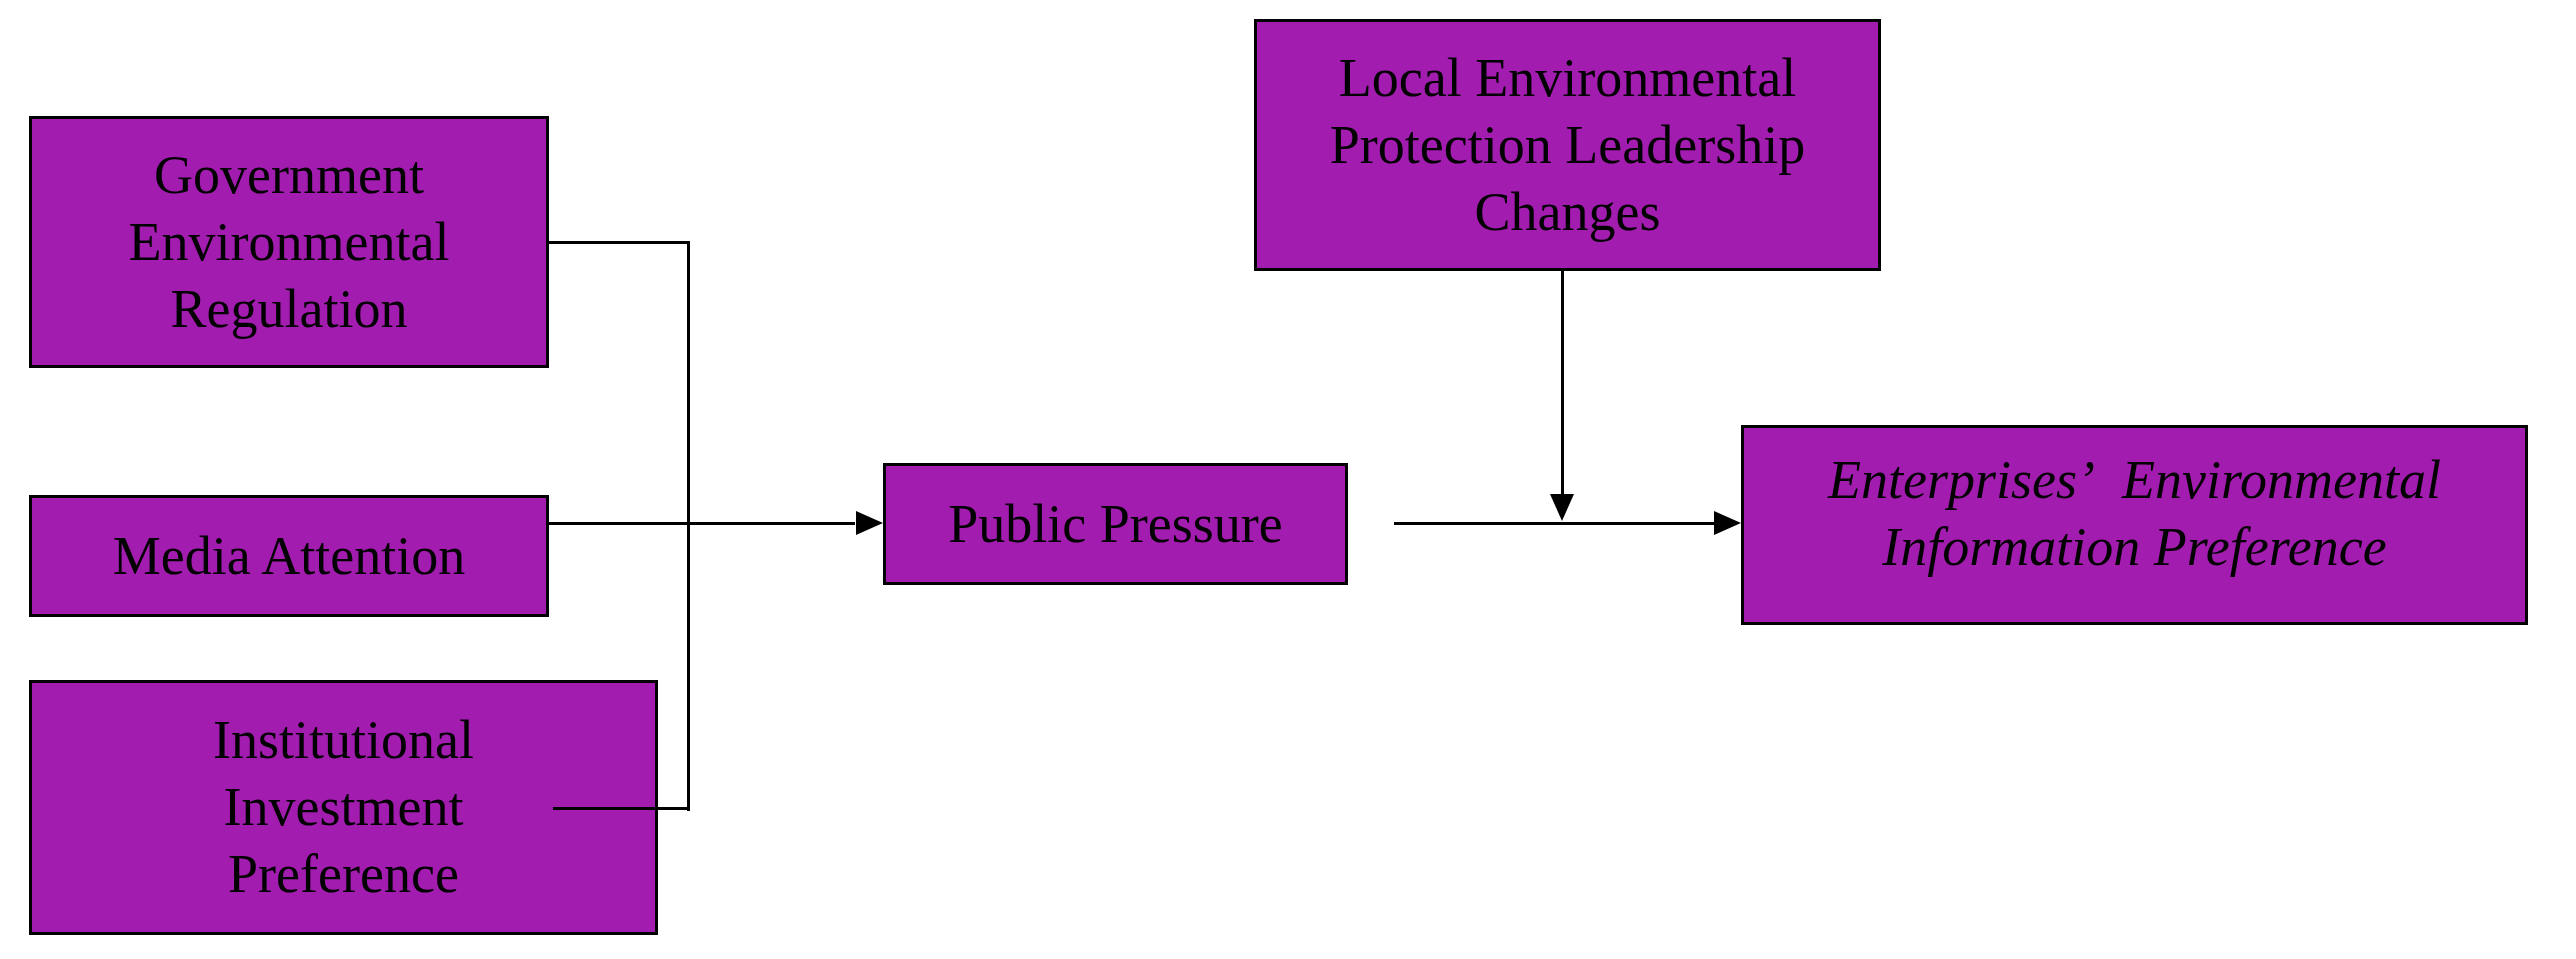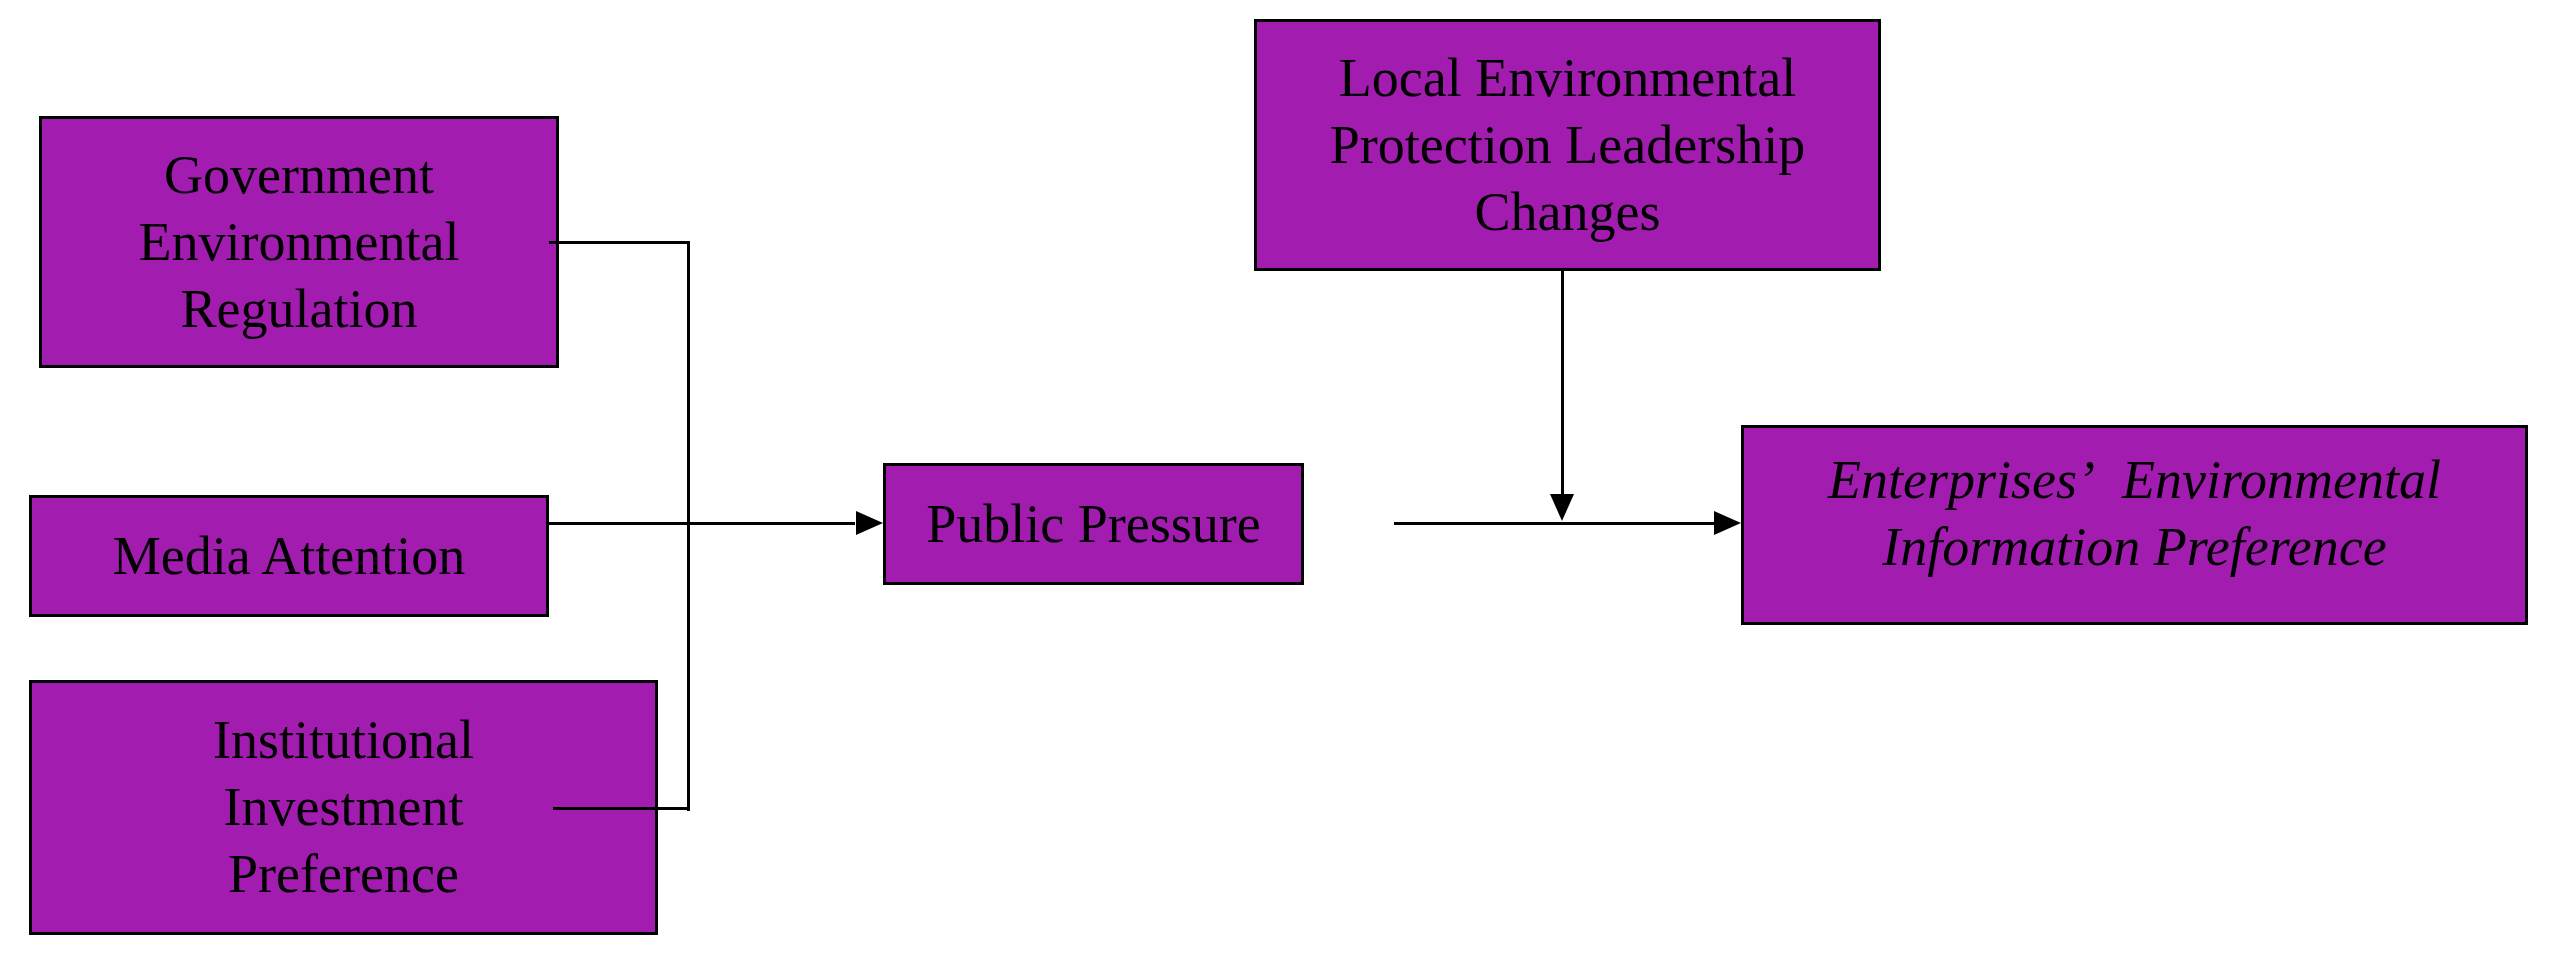--- a/index.html
+++ b/index.html
@@ -54,24 +54,24 @@
   .arrow-down {
     position: absolute;
     width: 0;
     height: 0;
     border-left: 12px solid transparent;
     border-right: 12px solid transparent;
     border-top: 27px solid #000000;
   }
 
   
-  #box-government    { left: 29px;   top: 116px; width: 520px; height: 252px; margin-left: 10px; }
+  #box-government    { left: 29px;   top: 116px; width: 520px; height: 252px; }
   #box-media         { left: 29px;   top: 463px; width: 520px; height: 122px; margin-top: 32px; }
   #box-institutional { left: 29px;   top: 680px; width: 629px; height: 255px; }
-  #box-public        { left: 883px; top: 463px; width: 421px; height: 122px; }
+  #box-public        { left: 883px; top: 463px; width: 465px; height: 122px; }
   #box-leadership    { left: 1254px; top: 19px;  width: 627px; height: 252px; }
   #box-disclosure    { left: 1741px; top: 425px; width: 787px; height: 200px; padding-bottom: 22px; font-style: italic; }
 
   
   #line-gov-stub        { left: 549px;  top: 241px; width: 141px; }
   #line-junction-vert   { left: 687px;  top: 241px; height: 570px; }
   #line-inst-stub       { left: 553px;  top: 807px; width: 137px; }
   #line-media-to-public { left: 549px;  top: 522px; width: 306px; }
   #arrow-into-public    { left: 856px; top: 511px; }
   #line-public-to-disc  { left: 1394px; top: 522px; width: 320px; }

